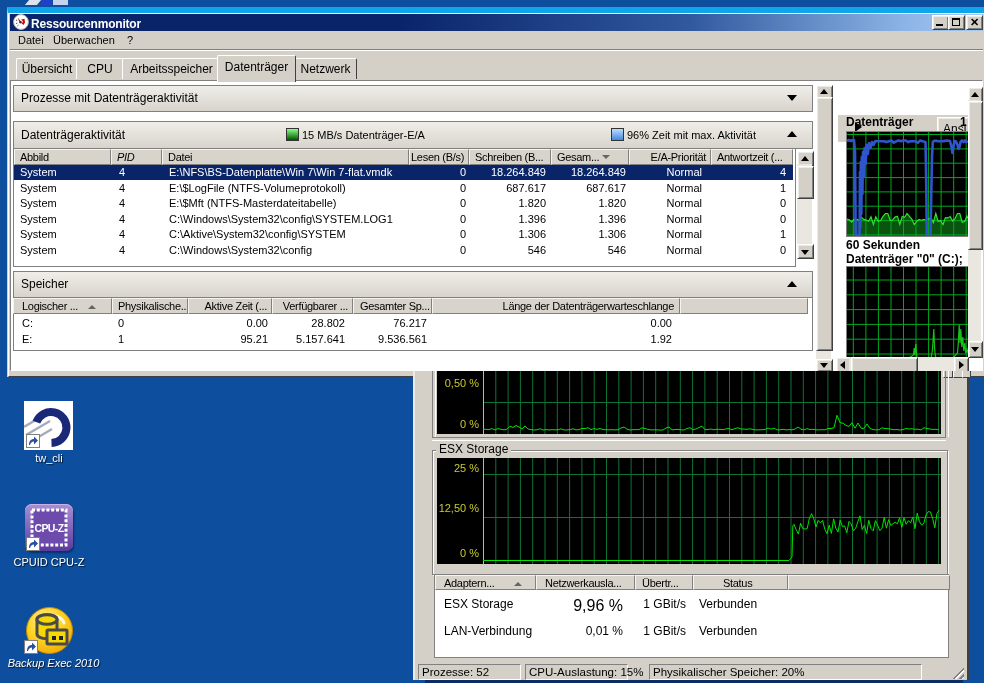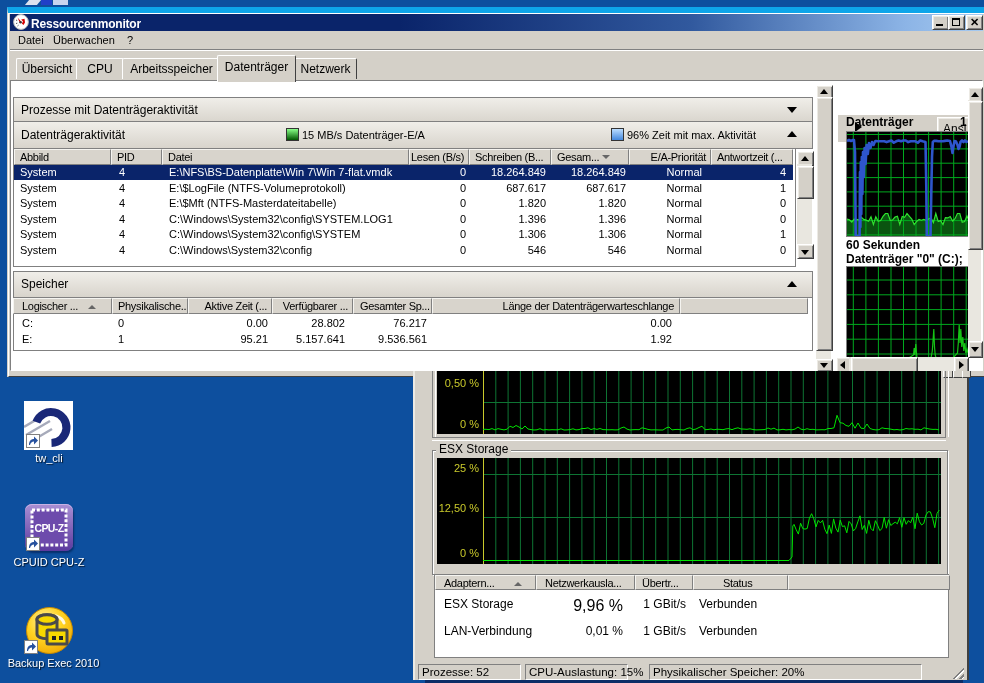--- a/index.html
+++ b/index.html
@@ -50,38 +50,38 @@
   <div class="abs" style="left:2px;top:36px;right:2px;height:0;border-top:1px solid #808080;border-bottom:1px solid #fff;"></div>
 
   <div class="abs" style="left:8px;top:45px;width:60px;height:20px;background:#D4D0C8;border-top:1px solid #fff;border-left:1px solid #fff;border-right:1px solid #404040;border-top-left-radius:2px;border-top-right-radius:2px;text-align:center;line-height:20px;">Übersicht</div>
   <div class="abs" style="left:68px;top:45px;width:46px;height:20px;background:#D4D0C8;border-top:1px solid #fff;border-left:1px solid #fff;border-right:1px solid #404040;border-top-left-radius:2px;border-top-right-radius:2px;text-align:center;line-height:20px;">CPU</div>
   <div class="abs" style="left:114px;top:45px;width:97px;height:20px;background:#D4D0C8;border-top:1px solid #fff;border-left:1px solid #fff;border-right:1px solid #404040;border-top-left-radius:2px;border-top-right-radius:2px;text-align:center;line-height:20px;">Arbeitsspeicher</div>
   <div class="abs" style="left:286px;top:45px;width:61px;height:20px;background:#D4D0C8;border-top:1px solid #fff;border-left:1px solid #fff;border-right:1px solid #404040;border-top-left-radius:2px;border-top-right-radius:2px;text-align:center;line-height:20px;">Netzwerk</div>
   <div class="abs" style="left:209px;top:42px;width:77px;height:26px;background:#D4D0C8;border-top:1px solid #fff;border-left:1px solid #fff;border-right:1px solid #404040;border-top-left-radius:2px;border-top-right-radius:2px;text-align:center;line-height:23px;z-index:3;">Datenträger</div>
 
   <div class="abs" style="left:2px;top:67px;width:971px;height:289px;background:#fff;border-top:1px solid #808080;border-left:1px solid #808080;border-right:1px solid #fff;border-bottom:1px solid #fff;">
 
-<div class="abs" style="left:2px;top:16px;width:798px;height:25px;background:linear-gradient(#F0EEE9,#D8D4CC);border:1px solid #808080;">
+<div class="abs" style="left:2px;top:4px;width:798px;height:25px;background:linear-gradient(#F0EEE9,#D8D4CC);border:1px solid #808080;">
   <div class="abs" style="left:7px;top:5px;font-size:12px;">Prozesse mit Datenträgeraktivität</div>
   <div class="abs" style="left:773px;top:9px;width:0;height:0;border-left:5px solid transparent;border-right:5px solid transparent;border-top:6px solid #000;"></div>
 </div>
 
 <div class="abs" style="left:2px;top:40px;width:798px;height:26px;background:linear-gradient(#F0EEE9,#D8D4CC);border:1px solid #808080;">
   <div class="abs" style="left:7px;top:6px;font-size:12px;">Datenträgeraktivität</div>
   <div class="abs" style="left:272px;top:6px;width:11px;height:11px;background:linear-gradient(#8F8,#050);border:1px solid #333;"></div>
   <div class="abs" style="left:288px;top:7px;font-size:11px;">15 MB/s Datenträger-E/A</div>
   <div class="abs" style="left:597px;top:6px;width:11px;height:11px;background:linear-gradient(#BDF,#48D);border:1px solid #333;"></div>
   <div class="abs" style="left:613px;top:7px;font-size:11px;">96% Zeit mit max. Aktivität</div>
   <div class="abs" style="left:773px;top:9px;width:0;height:0;border-left:5px solid transparent;border-right:5px solid transparent;border-bottom:6px solid #000;"></div>
 </div>
 
 <div class="abs" style="left:2px;top:67px;width:781px;height:117px;border:1px solid #808080;background:#fff;"></div>
 <div class="abs" style="left:3px;top:68px;width:779px;height:16px;">
   <div class="hdrcell" style="left:0;width:97px;"><span style="margin-left:5px;">Abbild</span></div>
-  <div class="hdrcell" style="left:97px;width:51px;"><span style="margin-left:5px;">PID</span></div>
+  <div class="hdrcell" style="left:97px;width:51px;font-style:italic;"><span style="margin-left:5px;">PID</span></div>
   <div class="hdrcell" style="left:148px;width:247px;"><span style="margin-left:5px;">Datei</span></div>
   <div class="hdrcell" style="left:395px;width:60px;text-align:right;"><span style="margin-right:4px;">Lesen (B/s)</span></div>
   <div class="hdrcell" style="left:455px;width:82px;"><span style="margin-left:5px;">Schreiben (B...</span></div>
   <div class="hdrcell" style="left:537px;width:78px;"><span style="margin-left:5px;">Gesam...</span><span style="position:absolute;right:18px;top:5px;width:0;height:0;border-left:4px solid transparent;border-right:4px solid transparent;border-top:4px solid #666;"></span></div>
   <div class="hdrcell" style="left:615px;width:82px;text-align:right;"><span style="margin-right:4px;">E/A-Priorität</span></div>
   <div class="hdrcell" style="left:697px;width:82px;"><span style="margin-left:5px;">Antwortzeit (...</span></div>
 </div>
 <div class="abs" style="left:3px;top:84px;width:779px;height:15px;background:#0A246A;color:#fff;">
 <span class="cell" style="left:6px;top:1px;">System</span>
 <span class="cell" style="left:105px;top:1px;">4</span>
@@ -118,21 +118,21 @@
 <span class="cell" style="left:155px;top:1px;">C:\Windows\System32\config\SYSTEM.LOG1</span>
 <span class="cell" style="right:327px;top:1px;">0</span>
 <span class="cell" style="right:247px;top:1px;">1.396</span>
 <span class="cell" style="right:167px;top:1px;">1.396</span>
 <span class="cell" style="right:91px;top:1px;">Normal</span>
 <span class="cell" style="right:7px;top:1px;">0</span>
 </div>
 <div class="abs" style="left:3px;top:146.0px;width:779px;height:15px;">
 <span class="cell" style="left:6px;top:1px;">System</span>
 <span class="cell" style="left:105px;top:1px;">4</span>
-<span class="cell" style="left:155px;top:1px;">C:\Windows\System32\config\SYSTEM</span>
+<span class="cell" style="left:155px;top:1px;">C:\Aktive\System32\config\SYSTEM</span>
 <span class="cell" style="right:327px;top:1px;">0</span>
 <span class="cell" style="right:247px;top:1px;">1.306</span>
 <span class="cell" style="right:167px;top:1px;">1.306</span>
 <span class="cell" style="right:91px;top:1px;">Normal</span>
 <span class="cell" style="right:7px;top:1px;">1</span>
 </div>
 <div class="abs" style="left:3px;top:161.5px;width:779px;height:15px;">
 <span class="cell" style="left:6px;top:1px;">System</span>
 <span class="cell" style="left:105px;top:1px;">4</span>
 <span class="cell" style="left:155px;top:1px;">C:\Windows\System32\config</span>
@@ -482,13 +482,13 @@
     <rect x="21" y="23" width="20" height="14" rx="1"></rect>
   </g>
   <rect x="26" y="29" width="4" height="4" fill="#222"></rect>
   <rect x="33" y="29" width="4" height="4" fill="#222"></rect>
 </svg>
 <div class="abs" style="left:24px;top:640px;width:14px;height:14px;background:#fff;border:1px solid #808080;box-sizing:border-box;">
   <svg width="12" height="12" viewBox="0 0 12 12">
       <path d="M2 10 C2 6 4 4 7 4 L7 1.5 L11 5.5 L7 9.5 L7 6.5 C5 6.5 3.5 8 3 10 Z" fill="#27519E"></path>
     </svg>
 </div>
-<div class="ico-label" style="left:5px;top:657px;width:97px;">Backup Exec 2010</div>
+<div class="ico-label" style="left:5px;top:657px;width:97px;font-style:italic;">Backup Exec 2010</div>
 
 </body></html>

